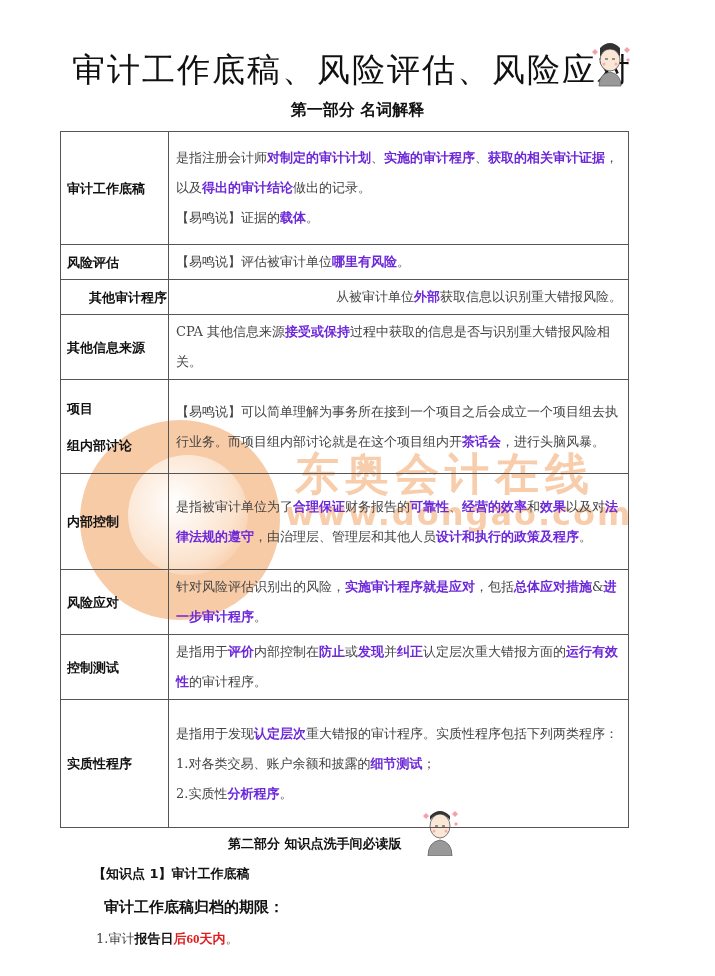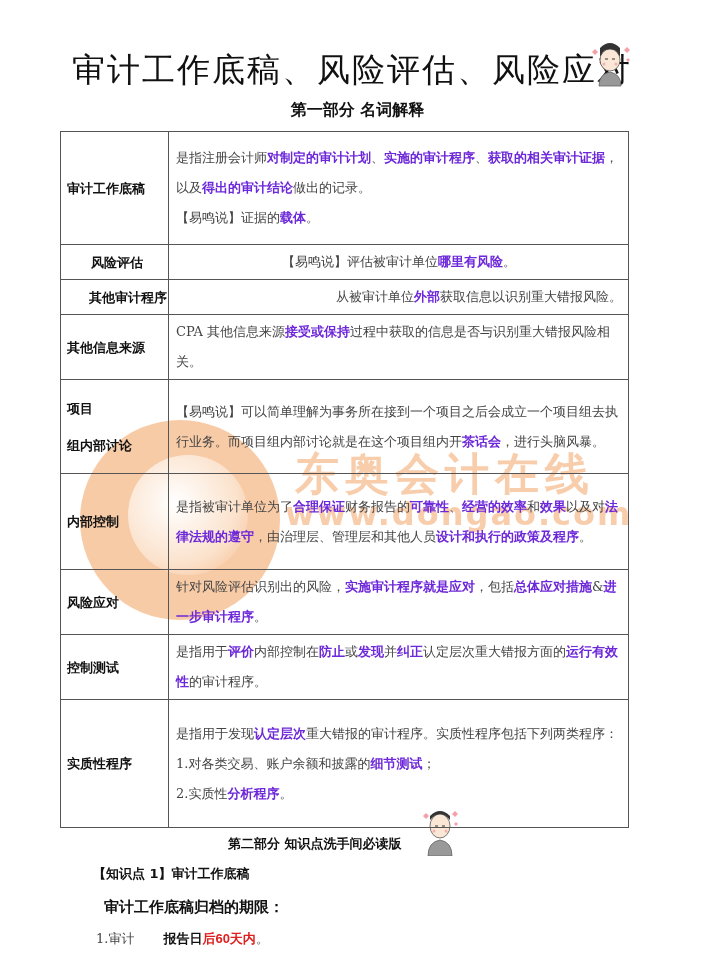--- a/index.html
+++ b/index.html
@@ -68,22 +68,22 @@
       font-family: "DejaVu Sans", sans-serif; color: #111;
     }
     .kp-sub {
       position: absolute; left: 104px; top: 898px; font-size: 15px; font-weight: bold;
       font-family: "DejaVu Sans", sans-serif; color: #111;
     }
     .kp-item {
       position: absolute; left: 96px; top: 930px; font-size: 13px; color: #444;
       font-family: "DejaVu Serif", serif;
     }
-    .kp-item b { font-family: Liberation Sans, sans-serif; color: #111; margin-left: 29px; }
-    .kp-item .red { color: #e02020; font-weight: bold; font-family: Liberation Sans, sans-serif; }
+    .kp-item b { font-family: Liberation Sans, sans-serif; color: #111; }
+    .kp-item .red { color: #e02020; font-weight: bold; font-family: Liberation Serif, serif; }
   </style>
 </head>
 <body>
 
 <div class="title">审计工作底稿、风险评估、风险应对</div>
 
 <div class="avatar" style="left:585px; top:38px;">
   <svg width="50" height="50" viewBox="0 0 50 50">
     <path d="M7 14 l3 -3 l3 3 l-3 3z" fill="#f4a0a8"></path>
     <path d="M39 12 l3 -3 l3 3 l-3 3z" fill="#f4a0a8"></path>
@@ -112,21 +112,21 @@
   <tbody id="terms-body">
       <tr style="height: 113px;">
         <td class="term">
           <span class="def-line">审计工作底稿</span>
         </td>
         <td class="def">
           <span class="def-line"><span>是指注册会计师</span><b>对制定的审计计划</b><span>、</span><b>实施的审计程序</b><span>、</span><b>获取的相关审计证据</b><span>，以及</span><b>得出的审计结论</b><span>做出的记录。</span></span>
           <span class="def-line"><span>【易鸣说】证据的</span><b>载体</b><span>。</span></span>
         </td>
       </tr>
-      <tr style="height: 26px; text-align: center;">
+      <tr style="height: 26px;">
         <td class="term">
           <span class="def-line">风险评估</span>
         </td>
         <td class="def">
           <span class="def-line"><span>【易鸣说】评估被审计单位</span><b>哪里有风险</b><span>。</span></span>
         </td>
       </tr>
       <tr style="height: 31px; text-align: right;">
         <td class="term">
           <span class="def-line">其他审计程序</span>

